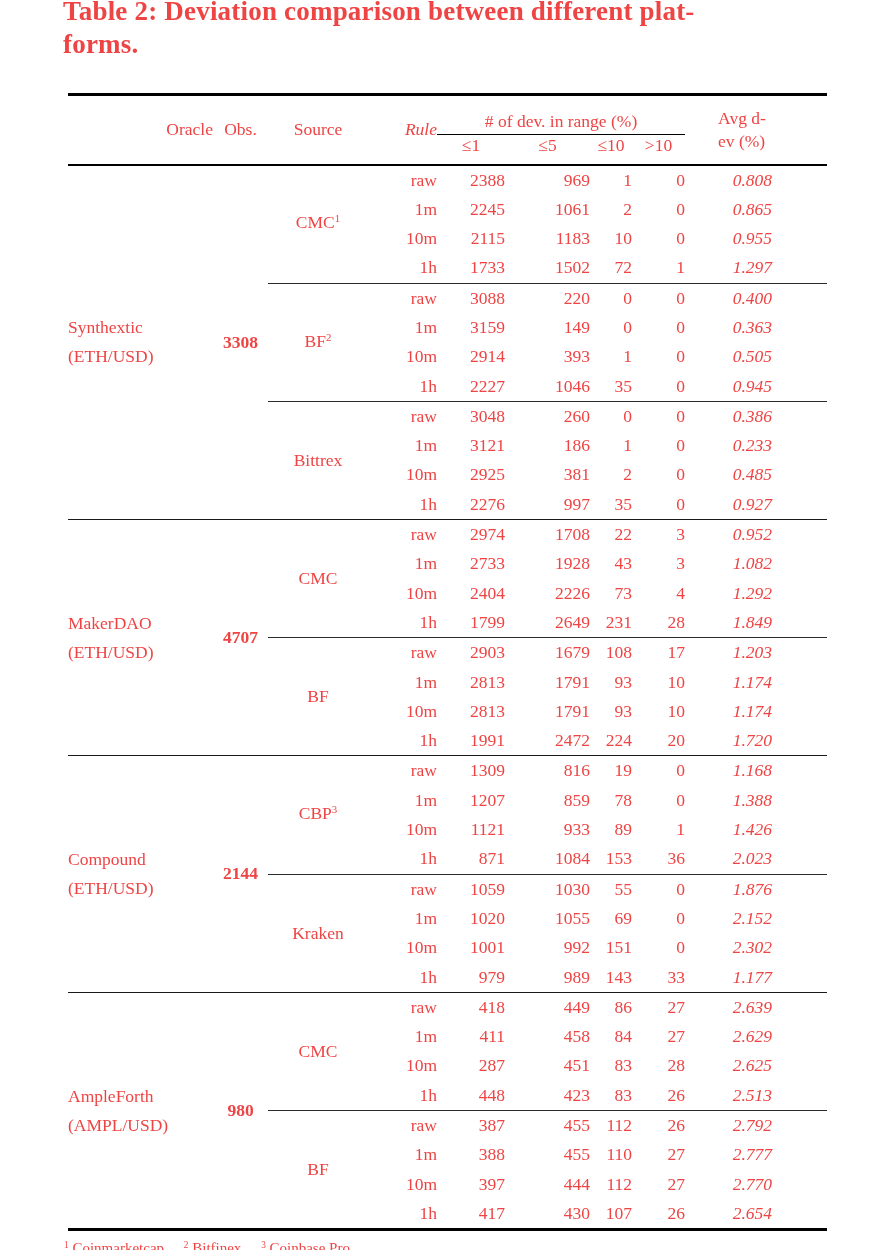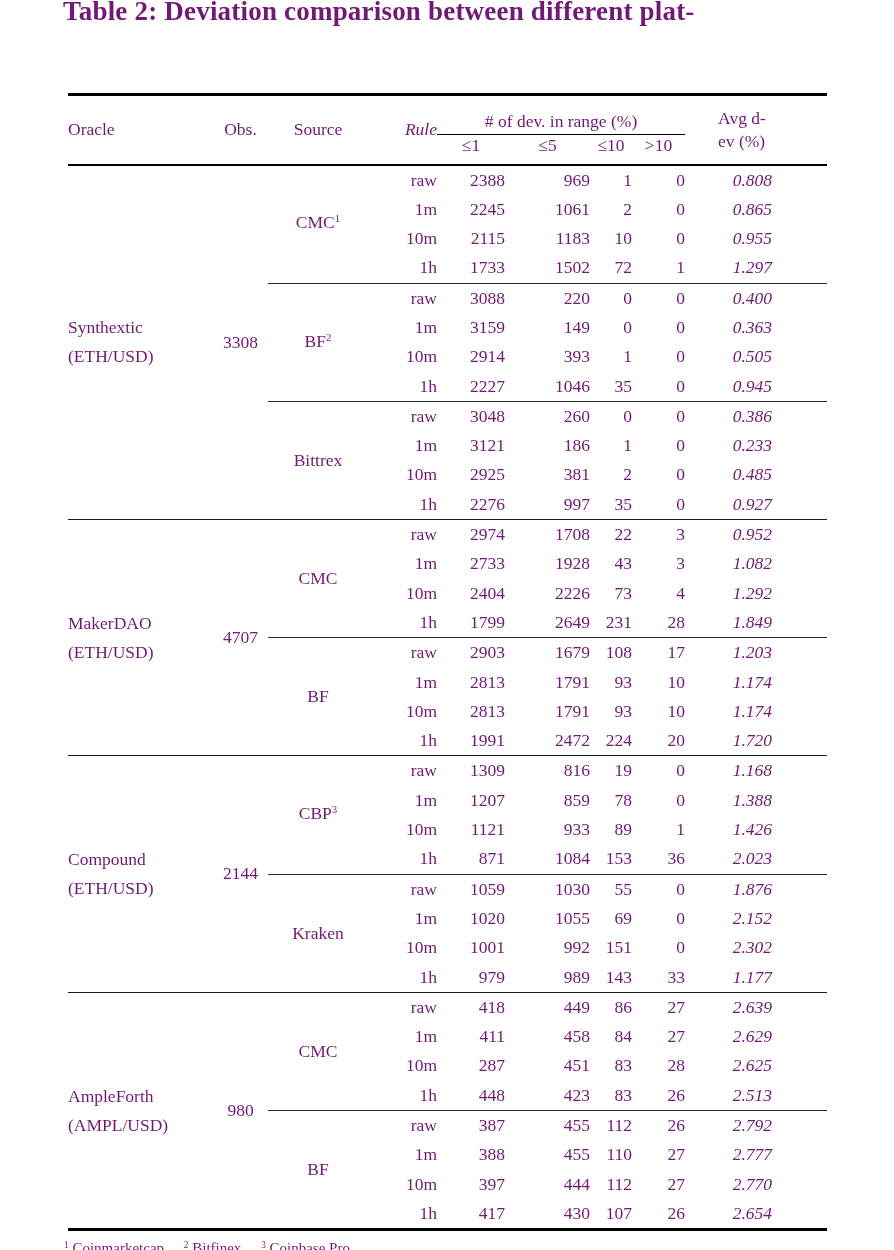--- a/index.html
+++ b/index.html
@@ -1,69 +1,70 @@
 <!DOCTYPE html>
 <html><head>
 <meta charset="utf-8">
 <style>
   * { margin:0; padding:0; box-sizing:border-box; }
   html,body { background:#ffffff; }
   .page {
     position:relative; width:894px; height:1250px;
     background:#ffffff; overflow:hidden;
     font-family:"Liberation Serif","DejaVu Serif",serif;
-    color:#701a75;
+    color:#ef4444;
   }
   .title {
     position:absolute; left:63px; top:-5px;
     font-size:27px; font-weight:bold; line-height:33px;
     letter-spacing:0.2px; white-space:nowrap;
   }
   .dev-table {
     position:absolute; left:68px; top:93px;
     width:759px; table-layout:fixed; border-collapse:collapse;
     font-size:17.5px;
     border-top:3px solid #000;
     border-bottom:3.5px solid #000;
   }
   thead { border-bottom:2.5px solid #000; }
   th, td { padding:0; font-weight:normal; vertical-align:middle; }
   thead tr.h-row1 th { height:40px; vertical-align:bottom; padding-bottom:2px; }
   thead tr.h-row2 th { height:30px; vertical-align:top; }
   th[rowspan="2"] { vertical-align:middle !important; padding-bottom:0 !important; }
-  .h-oracle { text-align:left; }
+  .h-oracle { text-align:right; }
   .h-obs    { text-align:center; }
   .h-source { text-align:center; }
   .h-rule   { text-align:right;font-style:italic; }
   .h-dev    { text-align:center; border-bottom:1.3px solid #000; }
   .h-sub    { text-align:center; }
   .h-avg    { text-align:left; padding-left:33px; line-height:23px; }
   tbody td { height:29.3px; line-height:29.3px; }
   .cell-oracle { text-align:left;  line-height:29px; }
   .cell-oracle div { line-height:29px; }
-  .cell-obs    { text-align:center; }
+  .cell-obs    { text-align:center;font-weight:bold; }
   .cell-source { text-align:center; }
   .cell-rule, .cell-n1, .cell-n5, .cell-n10, .cell-ngt { text-align:right; }
   .cell-avg    { text-align:right; padding-right:55px;font-style:italic; }
   tr.group-start td  { border-top:1.6px solid #1a1a1a; }
   tr.source-start td { border-top:1.3px solid #2a2a2a; }
   sup { font-size:62%; vertical-align:baseline; position:relative; top:-0.55em; }
   .footnotes {
     position:absolute; left:64px; top:1239px;
     font-size:15px; line-height:19px; white-space:nowrap;
   }
   .footnotes .fn { margin-right:16px; }
 </style>
 </head>
 <body>
 
 <div class="page">
 
   <div class="title">
     <div>Table 2: Deviation comparison between different plat-</div>
+    <div>forms.</div>
   </div>
 
   <table class="dev-table">
     <colgroup>
       <col style="width:145px">
         <col style="width:55px">
         <col style="width:100px">
       <col style="width:69px">
         <col style="width:68px">
         <col style="width:85px">

